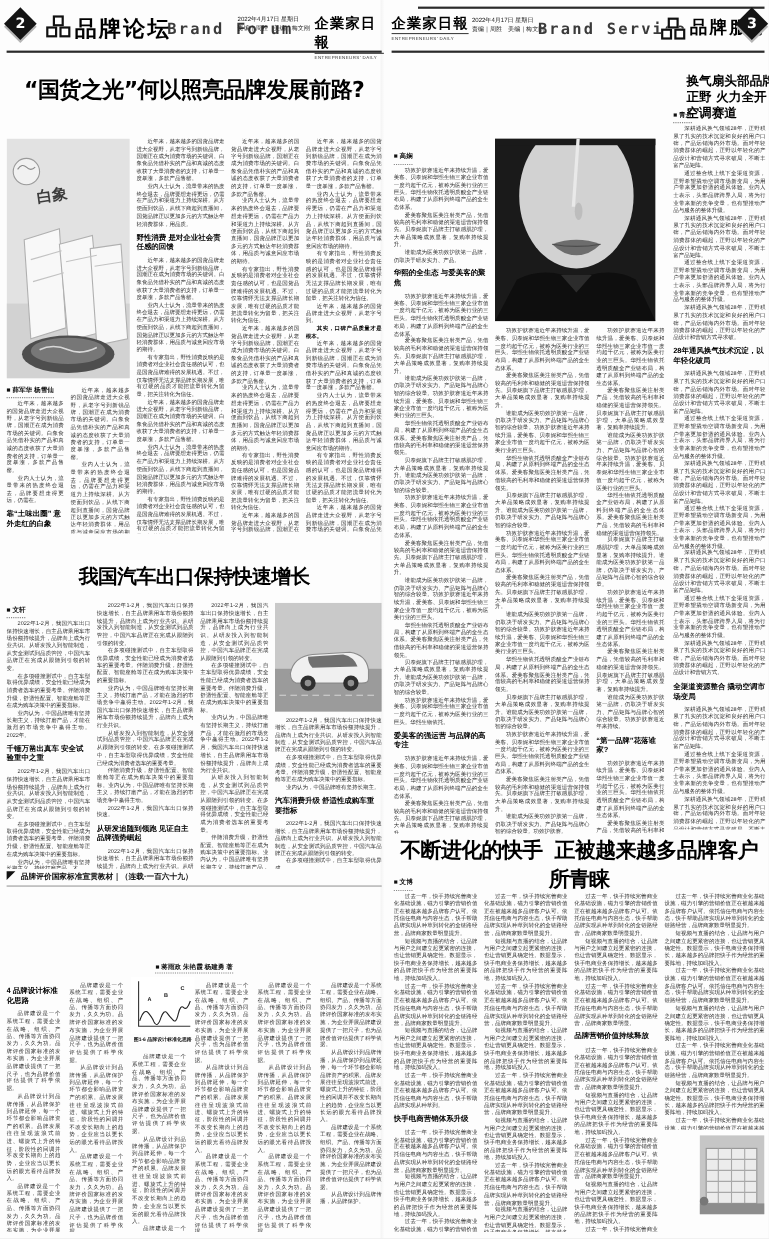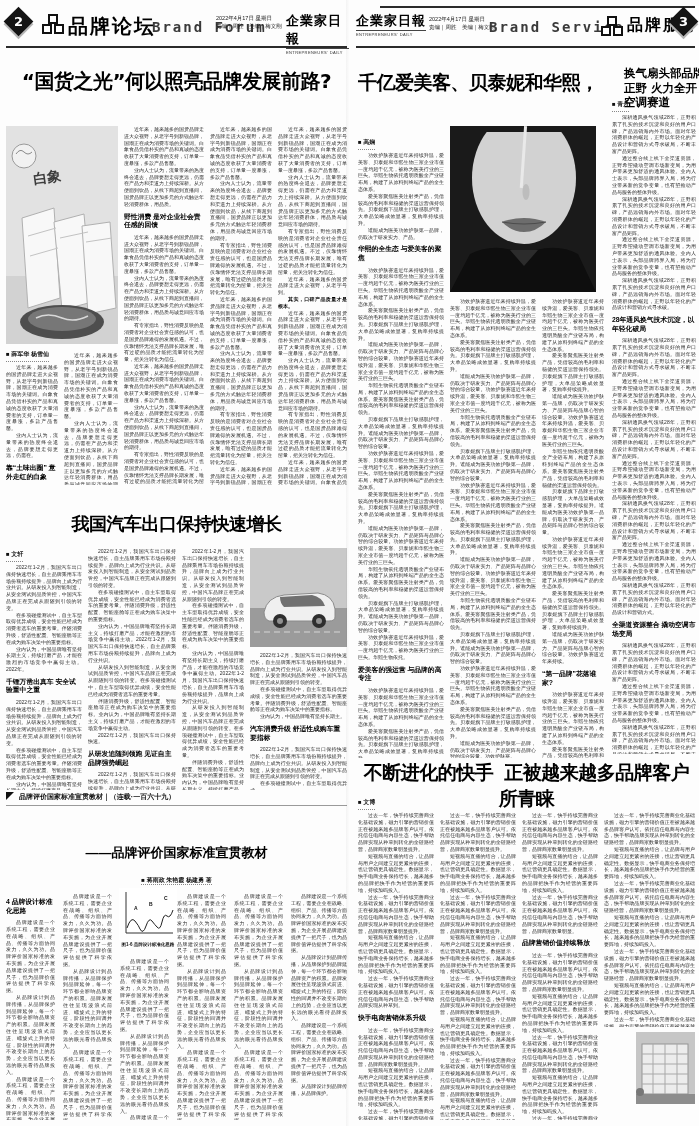--- a/index.html
+++ b/index.html
@@ -201,21 +201,20 @@
         <div class="sub">汽车消费升级 舒适性成购车重要指标</div>
         <div class="p">2022年1-2月，我国汽车出口保持快速增长，自主品牌乘用车市场份额持续提升，品牌向上成为行业共识。从研发投入到智能制造，从安全测试到品质管控，中国汽车品牌正在完成从跟随到引领的转变。</div>
         <div class="p">在多项碰撞测试中，自主车型取得优异成。</div>
       </div>
 
     <div class="band" style="left:6px;top:792px;width:341px;">
       <span class="tri"></span>
       <span>品牌评价国家标准宣贯教材｜（连载·一百六十九）</span>
     </div>
 
-    <div class="abs t-sub center" style="left:6px;top:844px;width:341px;">——品牌评价国家标准宣贯教材</div>
     <div class="abs center" style="left:6px;top:868px;width:341px;">
       <span class="byl-c">■ 蒋雨政 朱艳霞 杨建勇 著</span>
     </div>
 
     <div class="abs" style="left:119px;top:888px;">
       <svg width="58" height="52" viewBox="0 0 58 52">
         <rect width="58" height="52" fill="#fff"></rect>
         <path d="M7,4 L7,45 L54,45" stroke="#333" stroke-width="1" fill="none"></path>
         <path d="M8,40 q4,-12 8,-7 t5,8 q3,6 6,-3 q3,-9 6,-5 t5,6 q3,4 5,-5 q2,-9 5,-6 q3,3 6,-6" stroke="#222" stroke-width="1" fill="none"></path>
         <text x="15" y="22" font-size="5" fill="#111" font-weight="bold">A</text>
@@ -278,21 +277,20 @@
         <i style="left:12px;top:10px;"></i>
     </div>
     <div class="abs sec-cn" style="left:278px;top:15px;font-size:16px;">品牌服务</div>
     <div class="abs" style="left:324px;top:11px;">
       <div class="diamond">
           <span>3</span>
         </div>
     </div>
     <div class="rule" style="left:7px;top:46px;width:339px;"></div>
 
-    <div class="abs hl h-r" style="left:9px;top:70px;">千亿爱美客、贝泰妮和华熙，</div>
     <div class="byline" style="left:9px;top:138px;">■ 高娴</div>
 
     <div class="abs" style="left:101px;top:126px;">
       <svg width="146" height="166" viewBox="0 0 146 166">
         <rect width="146" height="166" fill="#1a1a1a"></rect>
         <ellipse cx="74" cy="52" rx="52" ry="66" fill="#d2d2d2"></ellipse>
         <rect x="0" y="0" width="146" height="6" fill="#1a1a1a"></rect>
         <path d="M52,96 Q74,88 96,96 Q86,106 74,106 Q62,106 52,96 Z" fill="#6d6d6d"></path>
         <path d="M52,96 Q74,100 96,96" stroke="#4c4c4c" stroke-width="1" fill="none"></path>
         <rect x="72" y="0" width="3" height="62" fill="#e9e9e9" transform="rotate(4 73 30)"></rect>

